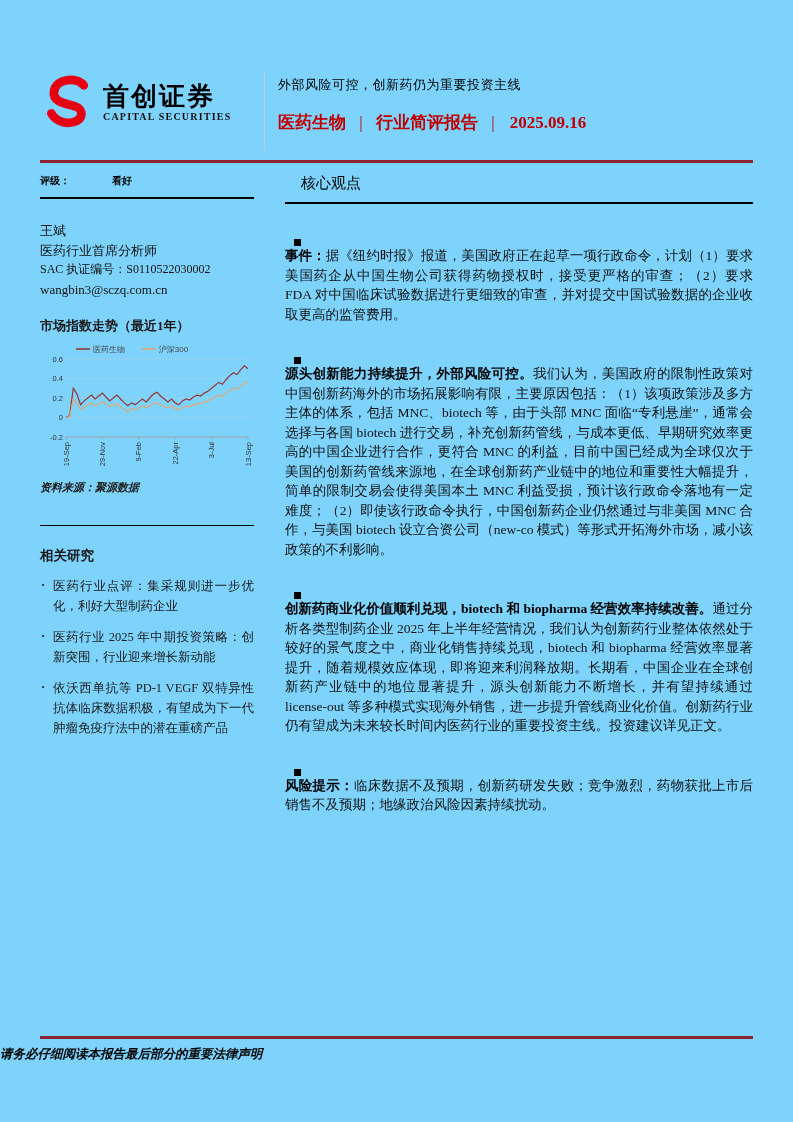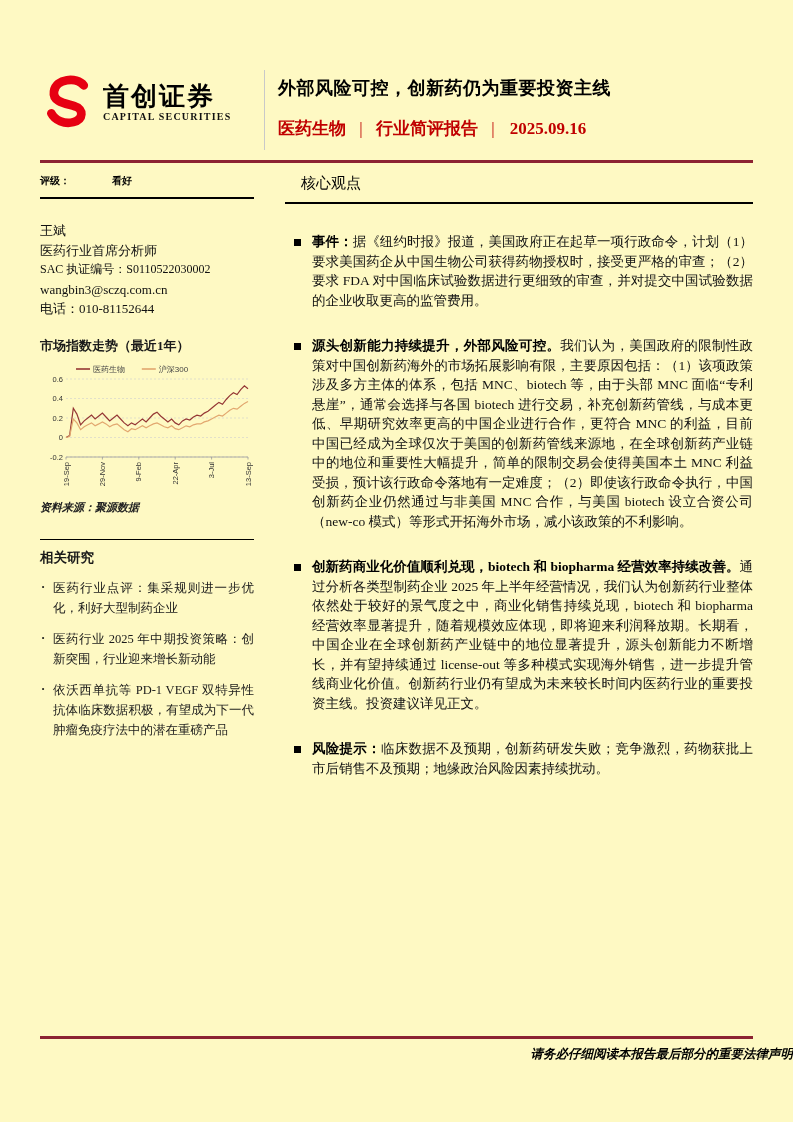--- a/index.html
+++ b/index.html
@@ -1,65 +1,65 @@
 <!DOCTYPE html>
 <html><head>
 <meta charset="utf-8">
 <style>
   * { margin:0; padding:0; box-sizing:border-box; }
   html,body { background:#ffffff; }
   .page {
     position:relative; width:793px; height:1122px; margin:0 auto;
-    background:#fef9c3; overflow:hidden; color:#1a1a1a;
+    background:#7dd3fc; overflow:hidden; color:#1a1a1a;
     font-family:"Liberation Serif","DejaVu Serif",serif;
   }
 
   
   .header { position:absolute; left:40px; top:66px; width:713px; height:92px; display:flex; align-items:flex-start; }
   .logo-block { display:flex; align-items:center; width:224px; padding-top:8px; flex:none; }
   .logo-mark { width:56px; height:56px; margin-right:7px; flex:none; }
   .logo-mark svg { width:56px; height:56px; display:block; }
   .logo-cn { font-size:26px; font-weight:bold; letter-spacing:2px; line-height:1.15; color:#000; white-space:nowrap; }
   .logo-en { font-size:10px; font-weight:bold; letter-spacing:1.2px; color:#111; white-space:nowrap; }
   .header-vdivider { width:1px; background:#c9c9c9; height:80px; margin:4px 13px 0 0; flex:none; }
   .title-block { flex:1; padding-top:10px; }
-  .report-title { font-size:18px; font-weight:bold; color:#000; letter-spacing:0.5px; font-family:"Liberation Sans","DejaVu Sans",sans-serif; }
+  .report-title { font-size:13px; font-weight:normal; color:#000; letter-spacing:0.5px; font-family:"Liberation Sans","DejaVu Sans",sans-serif; }
   .report-meta { margin-top:17px; font-size:17px; font-weight:bold; color:#c00000; }
   .meta-sep { margin:0 9px; font-weight:normal; color:#c00000; }
   .meta-date { margin-left:2px; }
   .header-rule { position:absolute; left:40px; top:160px; width:713px; height:3px; background:#8c2332; }
 
   
   .leftcol { position:absolute; left:40px; top:174px; width:214px; }
   .rating-row { display:flex; font-size:10px; font-weight:bold; color:#000; }
   .rating-value { margin-left:42px; }
   .black-rule { border-bottom:2px solid #000; margin-top:9px; }
   .analyst { margin-top:22px; font-size:13px; line-height:19.5px; color:#111; }
   .analyst .sac { font-size:12px; }
   .chart-title { margin-top:18px; font-size:13px; font-weight:bold; }
   .chart-wrap { margin-top:6px; }
   .chart-source { margin-top:3px; font-size:11px; font-weight:bold; font-style:italic; color:#222; }
-  .related { margin-top:24px; border-top:1.5px solid #000; padding-top:9px; }
+  .related { margin-top:30px; border-top:1.5px solid #000; padding-top:21px; }
   .related-title { font-size:13.5px; font-weight:bold; }
   .related-list { list-style:none; margin-top:11px; }
   .related-list li { position:relative; padding-left:13px; font-size:12.5px; line-height:1.6; text-align:justify; margin-bottom:11px; }
   .related-list li::before { content:"\00B7"; position:absolute; left:1px; top:-1px; font-weight:bold; }
 
   
   .rightcol { position:absolute; left:285px; top:174px; width:468px; }
   .section-title { font-size:15px; font-weight:normal; color:#000;margin-left:16px; }
   .points { margin-top:28px; }
-  .point { display:flex; margin-bottom:26px; }
+  .point { display:flex; margin-bottom:26px;flex-direction:column; }
   .bullet-square { width:7px; height:7px; background:#000; margin:7px 11px 0 9px; flex:none; }
   .point-text { flex:1; font-size:13.5px; line-height:19.5px; text-align:justify; color:#111; }
   .point-text strong { font-weight:bold; color:#000; }
 
   
   .footer-rule { position:absolute; left:40px; top:1036px; width:713px; height:2.5px; background:#8c2332; }
-  .footer-text { position:absolute; left:0; top:1046px; width:793px; text-align:right; font-size:12.5px; font-weight:bold; font-style:italic; color:#000; }
+  .footer-text { position:absolute; left:0; top:1046px; width:793px; text-align:left; font-size:12.5px; font-weight:bold; font-style:italic; color:#000; }
 
   
   #chart-svg text { font-family:"Liberation Sans","DejaVu Sans",sans-serif; }
 </style>
 </head>
 <body>
 
 <div class="page">
 
   <header class="header">
@@ -94,21 +94,20 @@
       <span class="rating-label">评级：</span>
       <span class="rating-value">看好</span>
     </div>
     <div class="black-rule"></div>
 
     <div class="analyst">
       <div class="name">王斌</div>
       <div>医药行业首席分析师</div>
       <div class="sac">SAC 执证编号：S0110522030002</div>
       <div>wangbin3@sczq.com.cn</div>
-      <div>电话：010-81152644</div>
     </div>
 
     <div class="chart-title">市场指数走势（最近1年）</div>
     <div class="chart-wrap">
       <svg id="chart-svg" width="214" height="132">
           <line x1="26" y1="96.0" x2="208" y2="96.0" stroke="#cfcfcf" stroke-width="0.6" stroke-dasharray="2,2"></line>
           <text x="23" y="98.5" font-size="7.5" text-anchor="end" fill="#333">-0.2</text>
           <line x1="26" y1="76.5" x2="208" y2="76.5" stroke="#cfcfcf" stroke-width="0.6" stroke-dasharray="2,2"></line>
           <text x="23" y="79.0" font-size="7.5" text-anchor="end" fill="#333">0</text>
           <line x1="26" y1="57.0" x2="208" y2="57.0" stroke="#cfcfcf" stroke-width="0.6" stroke-dasharray="2,2"></line>

